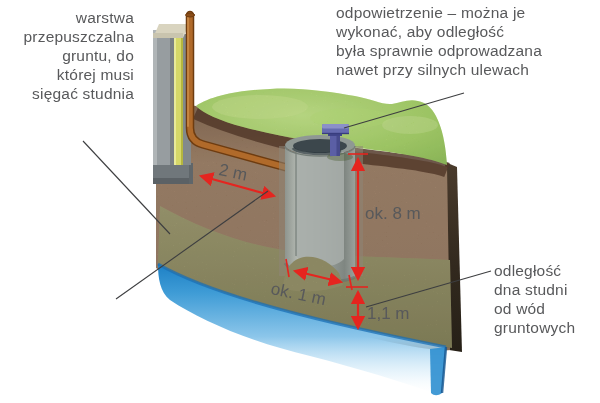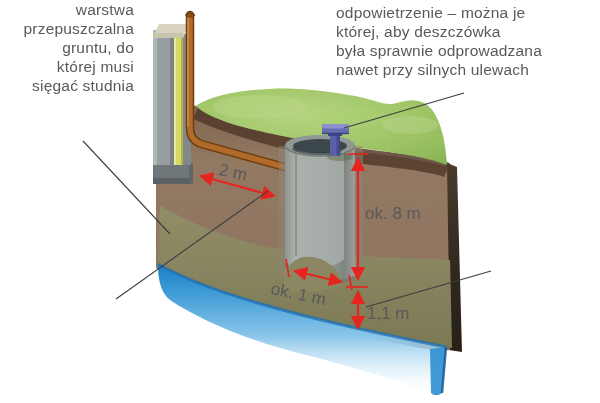--- a/index.html
+++ b/index.html
@@ -5,21 +5,21 @@
   html,body{margin:0;padding:0;background:#ffffff;}
   .stage{
     position:relative;width:600px;height:403px;background:#ffffff;
     font-family:"Liberation Sans",sans-serif;overflow:hidden;
   }
   .stage svg{position:absolute;left:0;top:0;}
   .lbl{
     position:absolute;color:#58595b;font-size:15.5px;line-height:19px;
     white-space:pre-line;letter-spacing:.2px;
   }
-  .lbl.right{text-align:right;}
+  .lbl.right{text-align:right;margin-top:8px;}
   .dim{
     position:absolute;color:#58595b;font-size:17px;line-height:18px;
     transform-origin:left top;white-space:nowrap;
   }
   .rot{transform:rotate(12deg);}
 </style>
 </head>
 <body>
 
 <div class="stage">
@@ -191,25 +191,29 @@
   </g>
 </svg>
 
 <div class="lbl right" style="left:0;top:36;width:134px">warstwa
 przepuszczalna
 gruntu, do
 której musi
 sięgać studnia</div>
 
 <div class="lbl" style="left:336px;top:3px;width:264px">odpowietrzenie – można je
-której, aby deszczówka
+wykonać, aby odległość
 była sprawnie odprowadzana
 nawet przy silnych ulewach</div>
 
 
+<div class="lbl" style="left:494px;top:261px;width:106px">odległość
+dna studni
+od wód
+gruntowych</div>
 
 <div class="dim rot" style="left:221px;top:161px">2 m</div>
 
 <div class="dim" style="left:365px;top:205px">ok. 8 m</div>
 
 <div class="dim rot" style="left:273px;top:280px">ok. 1 m</div>
 
 <div class="dim" style="left:367px;top:305px">1,1 m</div>
 
 </div>

